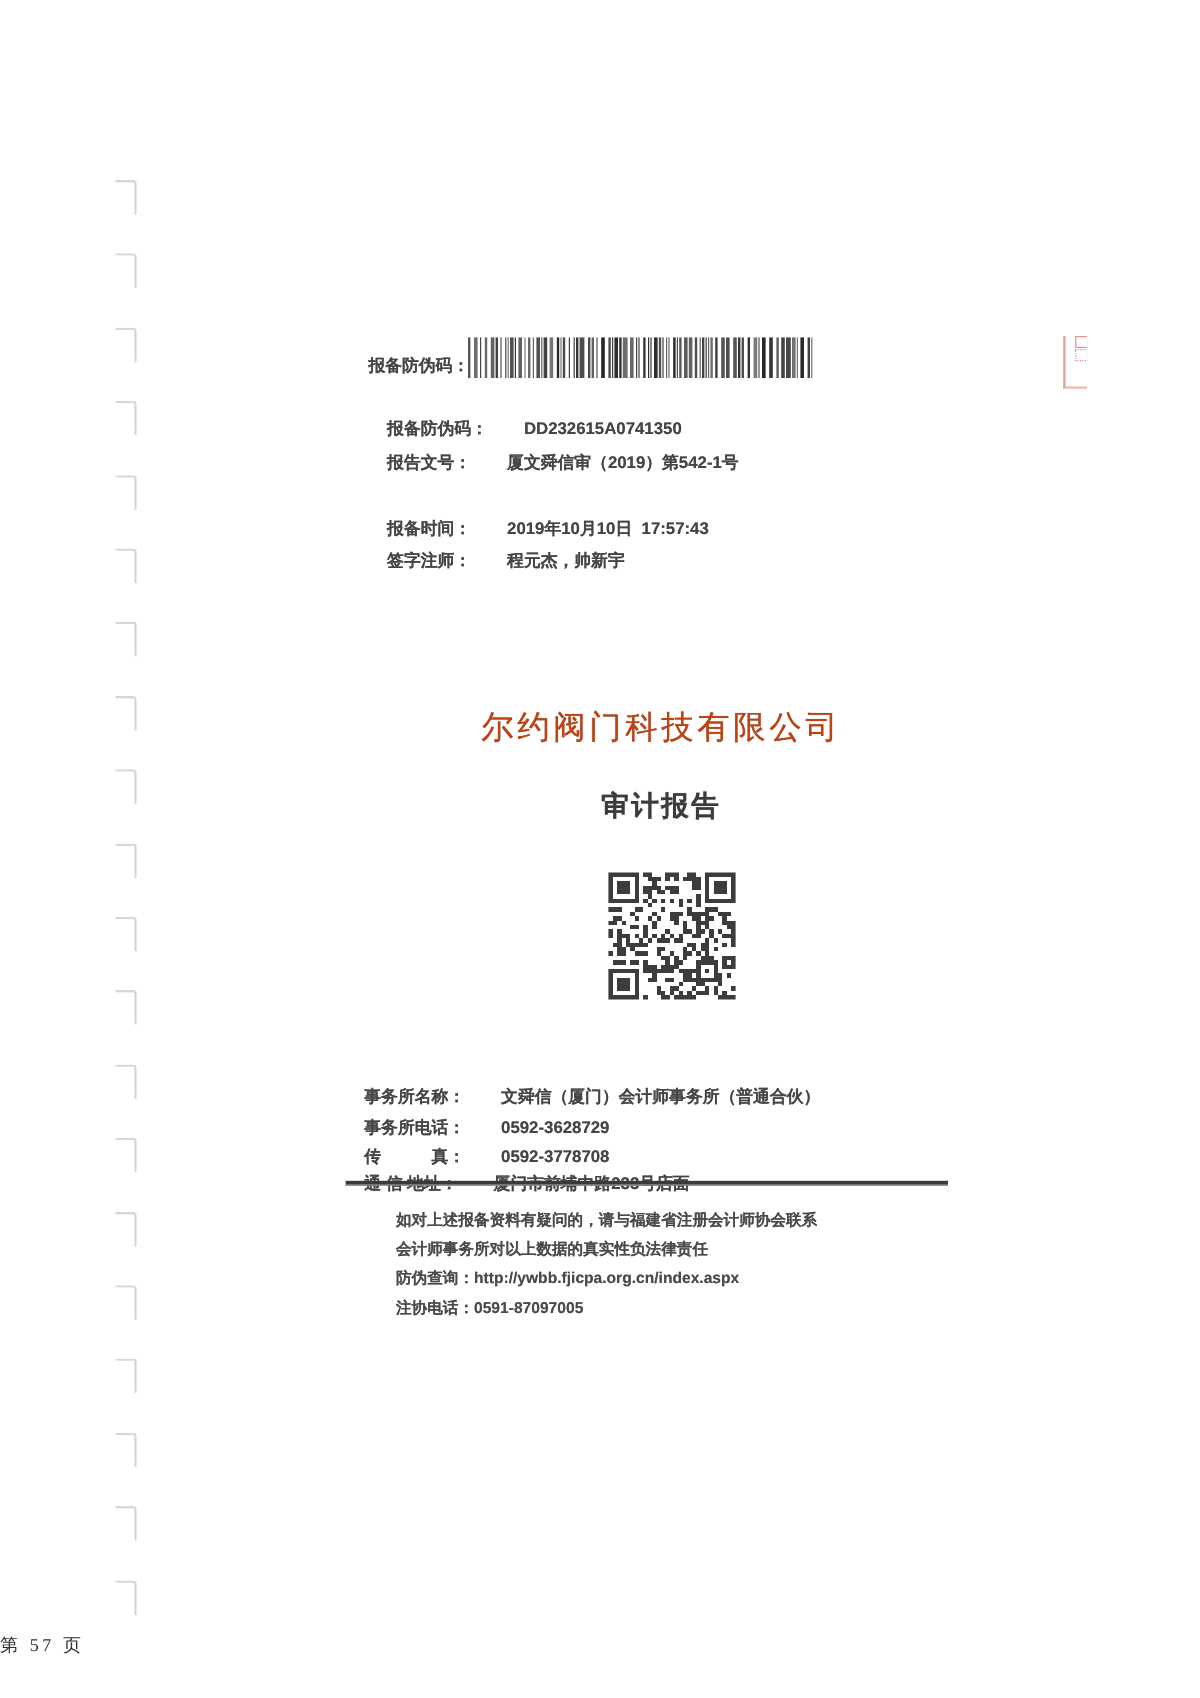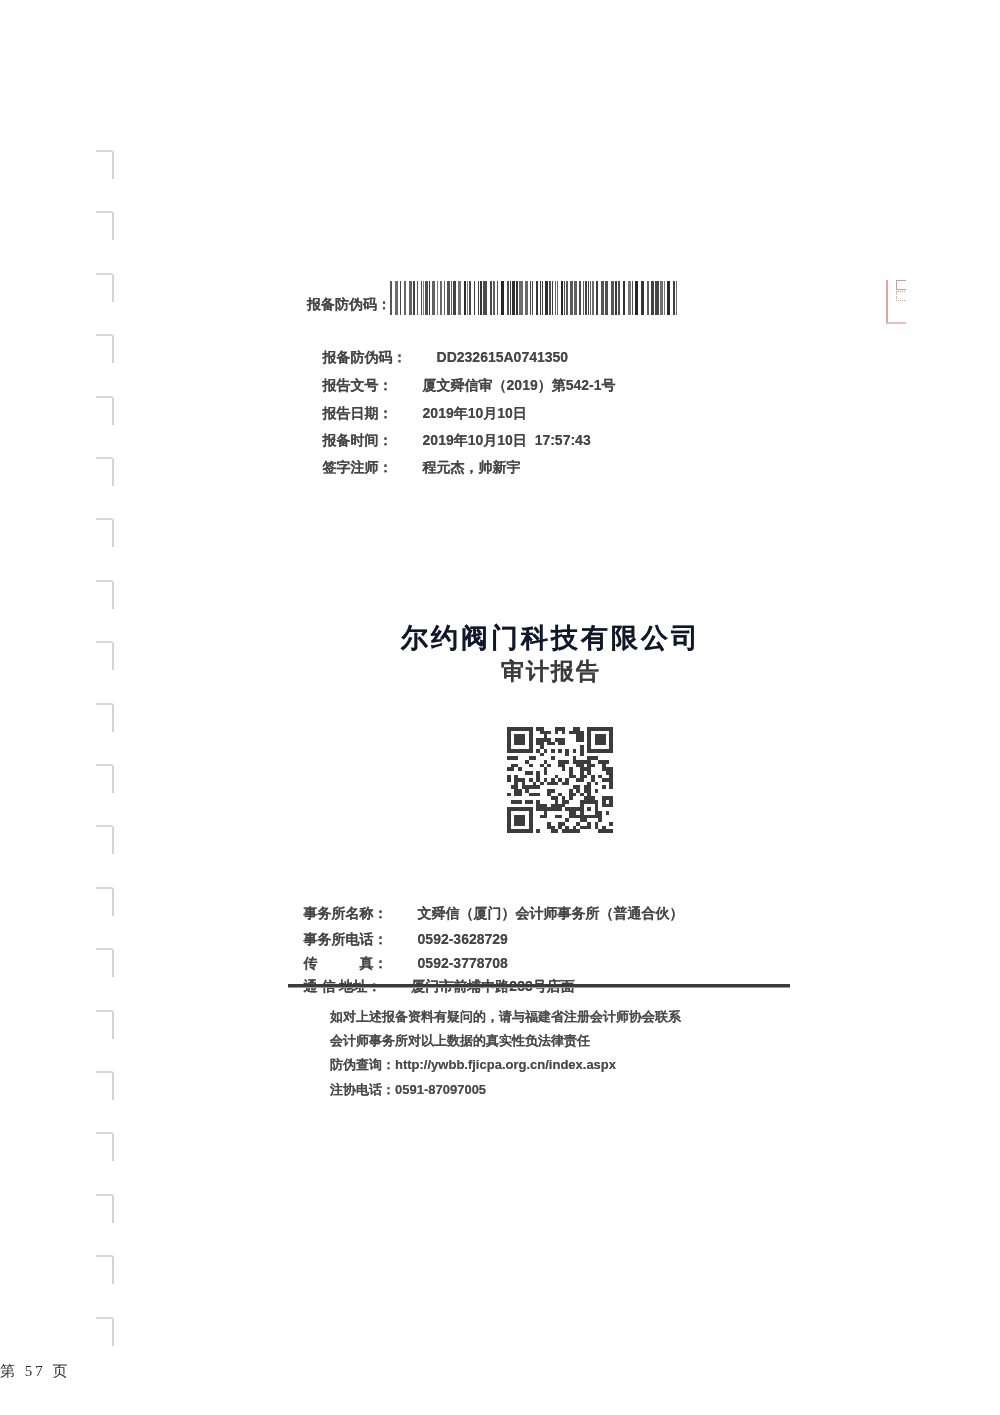--- a/index.html
+++ b/index.html
@@ -31,22 +31,22 @@
   .barcode{position:absolute;left:390px;top:281px;}
   
   .line{
     position:absolute;left:307px;
     font-size:14px;font-weight:600;color:#454545;white-space:pre;
     text-shadow:0 0 .5px rgba(70,70,70,.7);
   }
   .line .val{margin-left:2px;padding-left:28px;}
   
   .title{
-    position:absolute;left:551px;top:620px;transform:translateX(-50%);
-    font-size:27px;font-weight:700;letter-spacing:3px;color:#0f172a;
+    position:absolute;left:551px;top:588px;transform:translateX(-50%);
+    font-size:27px;font-weight:400;letter-spacing:3px;color:#c2410c;
     white-space:nowrap;text-shadow:0 0 .6px rgba(60,60,60,.75);
   }
   .subtitle{
     position:absolute;left:551px;top:656px;transform:translateX(-50%);
     font-size:23px;font-weight:600;letter-spacing:2px;color:#3b3b3b;
     white-space:nowrap;text-shadow:0 0 .6px rgba(60,60,60,.75);
   }
   .qr{position:absolute;left:507px;top:727px;}
   
   .firm-line{left:288px;}
@@ -188,23 +188,20 @@
       <rect x="277" y="0" width="3" height="34" fill="#262626" fill-opacity="0.98"></rect>
       <rect x="283" y="0" width="2" height="34" fill="#262626" fill-opacity="0.88"></rect>
       <rect x="286" y="0" width="1" height="34" fill="#262626" fill-opacity="0.66"></rect>
     </svg>
 
   <div class="line" style="top:333px">
     <span class="lbl">报备防伪码：</span><span class="val">DD232615A0741350</span>
   </div>
   <div class="line" style="top:361px">
     <span class="lbl">报告文号：</span><span class="val">厦文舜信审（2019）第542-1号</span>
-  </div>
-  <div class="line" style="top:389px">
-    <span class="lbl">报告日期：</span><span class="val">2019年10月10日</span>
   </div>
   <div class="line" style="top:416px">
     <span class="lbl">报备时间：</span><span class="val">2019年10月10日  17:57:43</span>
   </div>
   <div class="line" style="top:443px">
     <span class="lbl">签字注师：</span><span class="val">程元杰，帅新宇</span>
   </div>
 
   <div class="title">尔约阀门科技有限公司</div>
   <div class="subtitle">审计报告</div>

